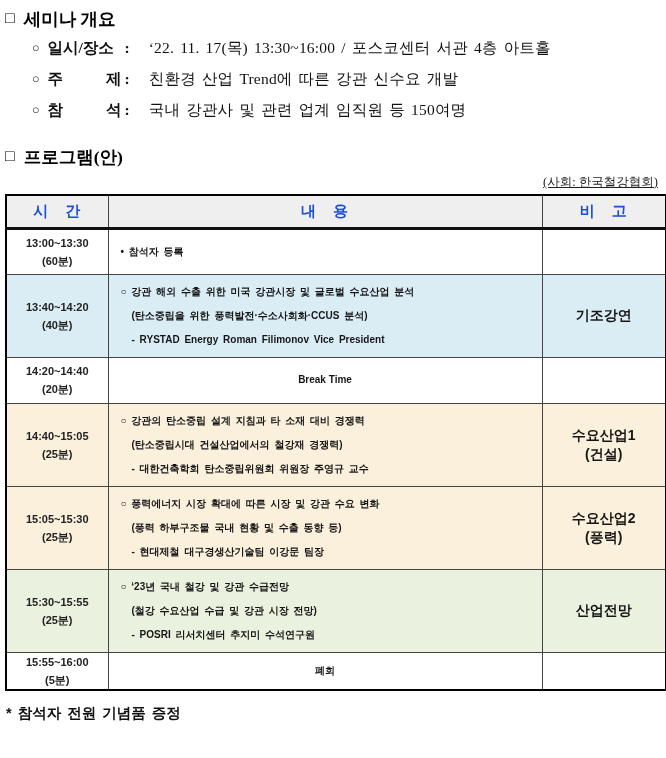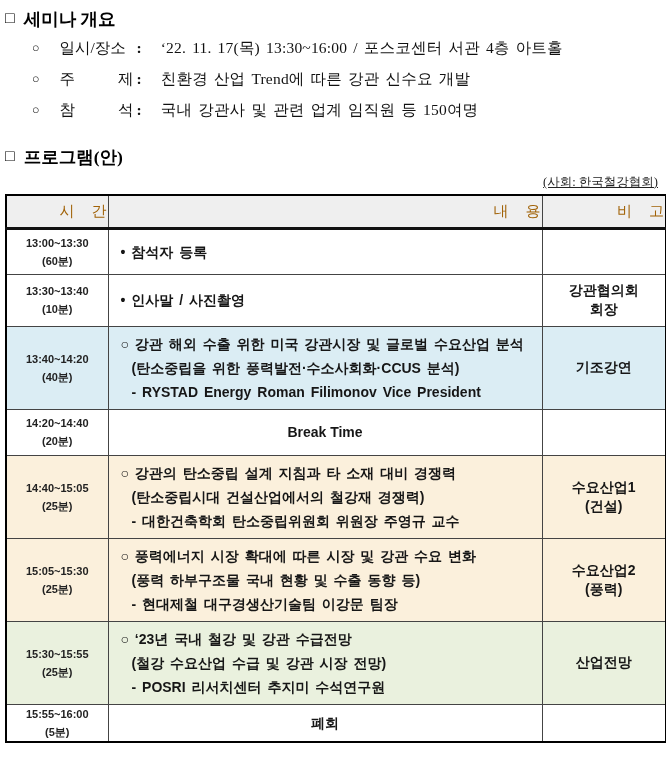--- a/index.html
+++ b/index.html
@@ -13,41 +13,41 @@
   
   .sec-heading{
     font-family:"Liberation Serif","DejaVu Serif",serif;
     font-weight:bold;font-size:17.5px;color:#000;
     display:flex;align-items:center;gap:9px;line-height:22px;
   }
   .sq-icon{font-size:16px;font-weight:normal;position:relative;top:-1px;}
   .ov-list{margin:8px 0 0 27px;font-family:"Liberation Serif","DejaVu Serif",serif;}
   .ov-line{display:flex;align-items:baseline;font-size:15.5px;line-height:19px;margin-bottom:10px;color:#111;}
   .ov-bullet{font-size:12.5px;margin-right:8px;position:relative;top:-1px;}
-  .ov-label{display:inline-block;width:74px;font-weight:normal;text-align-last:justify;text-align:justify;margin-left:12px;}
+  .ov-label{display:inline-block;width:74px;font-weight:bold;text-align-last:justify;text-align:justify;}
   .ov-sep{font-weight:bold;margin:0 7px 0 3px;}
   .ov-value{word-spacing:2px;letter-spacing:0.2px;white-space:nowrap;margin-left:12px;}
 
   
   .sec2{margin-top:25px;}
   .host-note{font-size:12.5px;color:#222;text-align:right;margin:6px 2px 3px 0;
     font-family:"Liberation Serif","DejaVu Serif",serif;text-decoration:underline;}
 
   table.prog{
     border-collapse:collapse;table-layout:fixed;width:660px;
     border:2px solid #000;
   }
   col.c1{width:102px;} col.c2{width:434px;} col.c3{width:124px;}
   td,th{border:1px solid #444;box-sizing:border-box;vertical-align:middle;padding:0;}
   tr.hdr th{
     border-bottom:3px solid #111;background:#efefef;
-    font-size:15px;font-weight:normal;color:#a16207;height:33px;letter-spacing:1px;text-align:right;
+    font-size:15px;font-weight:bold;color:#1d4ed8;height:33px;letter-spacing:1px;
   }
   .c-time{text-align:center;font-weight:bold;font-size:11px;line-height:18px;color:#222;}
-  .c-content{padding:5px 6px 5px 12px;font-size:14px;line-height:24px;color:#161616;}
+  .c-content{padding:5px 6px 5px 12px;font-size:10px;line-height:24px;color:#161616;}
   .c-content .l{white-space:nowrap;word-spacing:2px;}
   .l.main{font-weight:bold;}
   .l.sub{padding-left:11px;font-weight:bold;}
   .c-content.centered{text-align:center;font-weight:bold;padding:0;}
   .c-remark{text-align:center;font-weight:bold;font-size:14px;line-height:19px;color:#161616;}
   tr.rh1{height:46px;} tr.rh2{height:52px;} tr.rh3{height:75px;}
   tr.rh4{height:46px;} tr.rh5{height:79px;} tr.rh6{height:76px;}
   tr.rh7{height:78px;} tr.rh8{height:38px;}
 
   .footer-note{margin:13px 0 0 1px;font-size:14.5px;font-weight:bold;color:#111;word-spacing:2px;}
@@ -107,33 +107,20 @@
       <td class="c-time">
         <div>13:00~13:30</div>
         <div>(60분)</div>
       </td>
       <td class="c-content">
         <div class="l main">• 참석자 등록</div>
       </td>
       <td class="c-remark"></td>
     </tr>
 
-    <tr class="rh2">
-      <td class="c-time">
-        <div>13:30~13:40</div>
-        <div>(10분)</div>
-      </td>
-      <td class="c-content">
-        <div class="l main">• 인사말 / 사진촬영</div>
-      </td>
-      <td class="c-remark">
-        <div>강관협의회</div>
-        <div>회장</div>
-      </td>
-    </tr>
 
     <tr class="rh3" style="background: rgb(219, 237, 244);">
       <td class="c-time">
         <div>13:40~14:20</div>
         <div>(40분)</div>
       </td>
       <td class="c-content">
         <div class="l main">○ 강관 해외 수출 위한 미국 강관시장 및 글로벌 수요산업 분석</div>
         <div class="l sub">(탄소중립을 위한 풍력발전·수소사회화·CCUS 분석)</div>
         <div class="l sub">- RYSTAD Energy Roman Filimonov Vice President</div>

